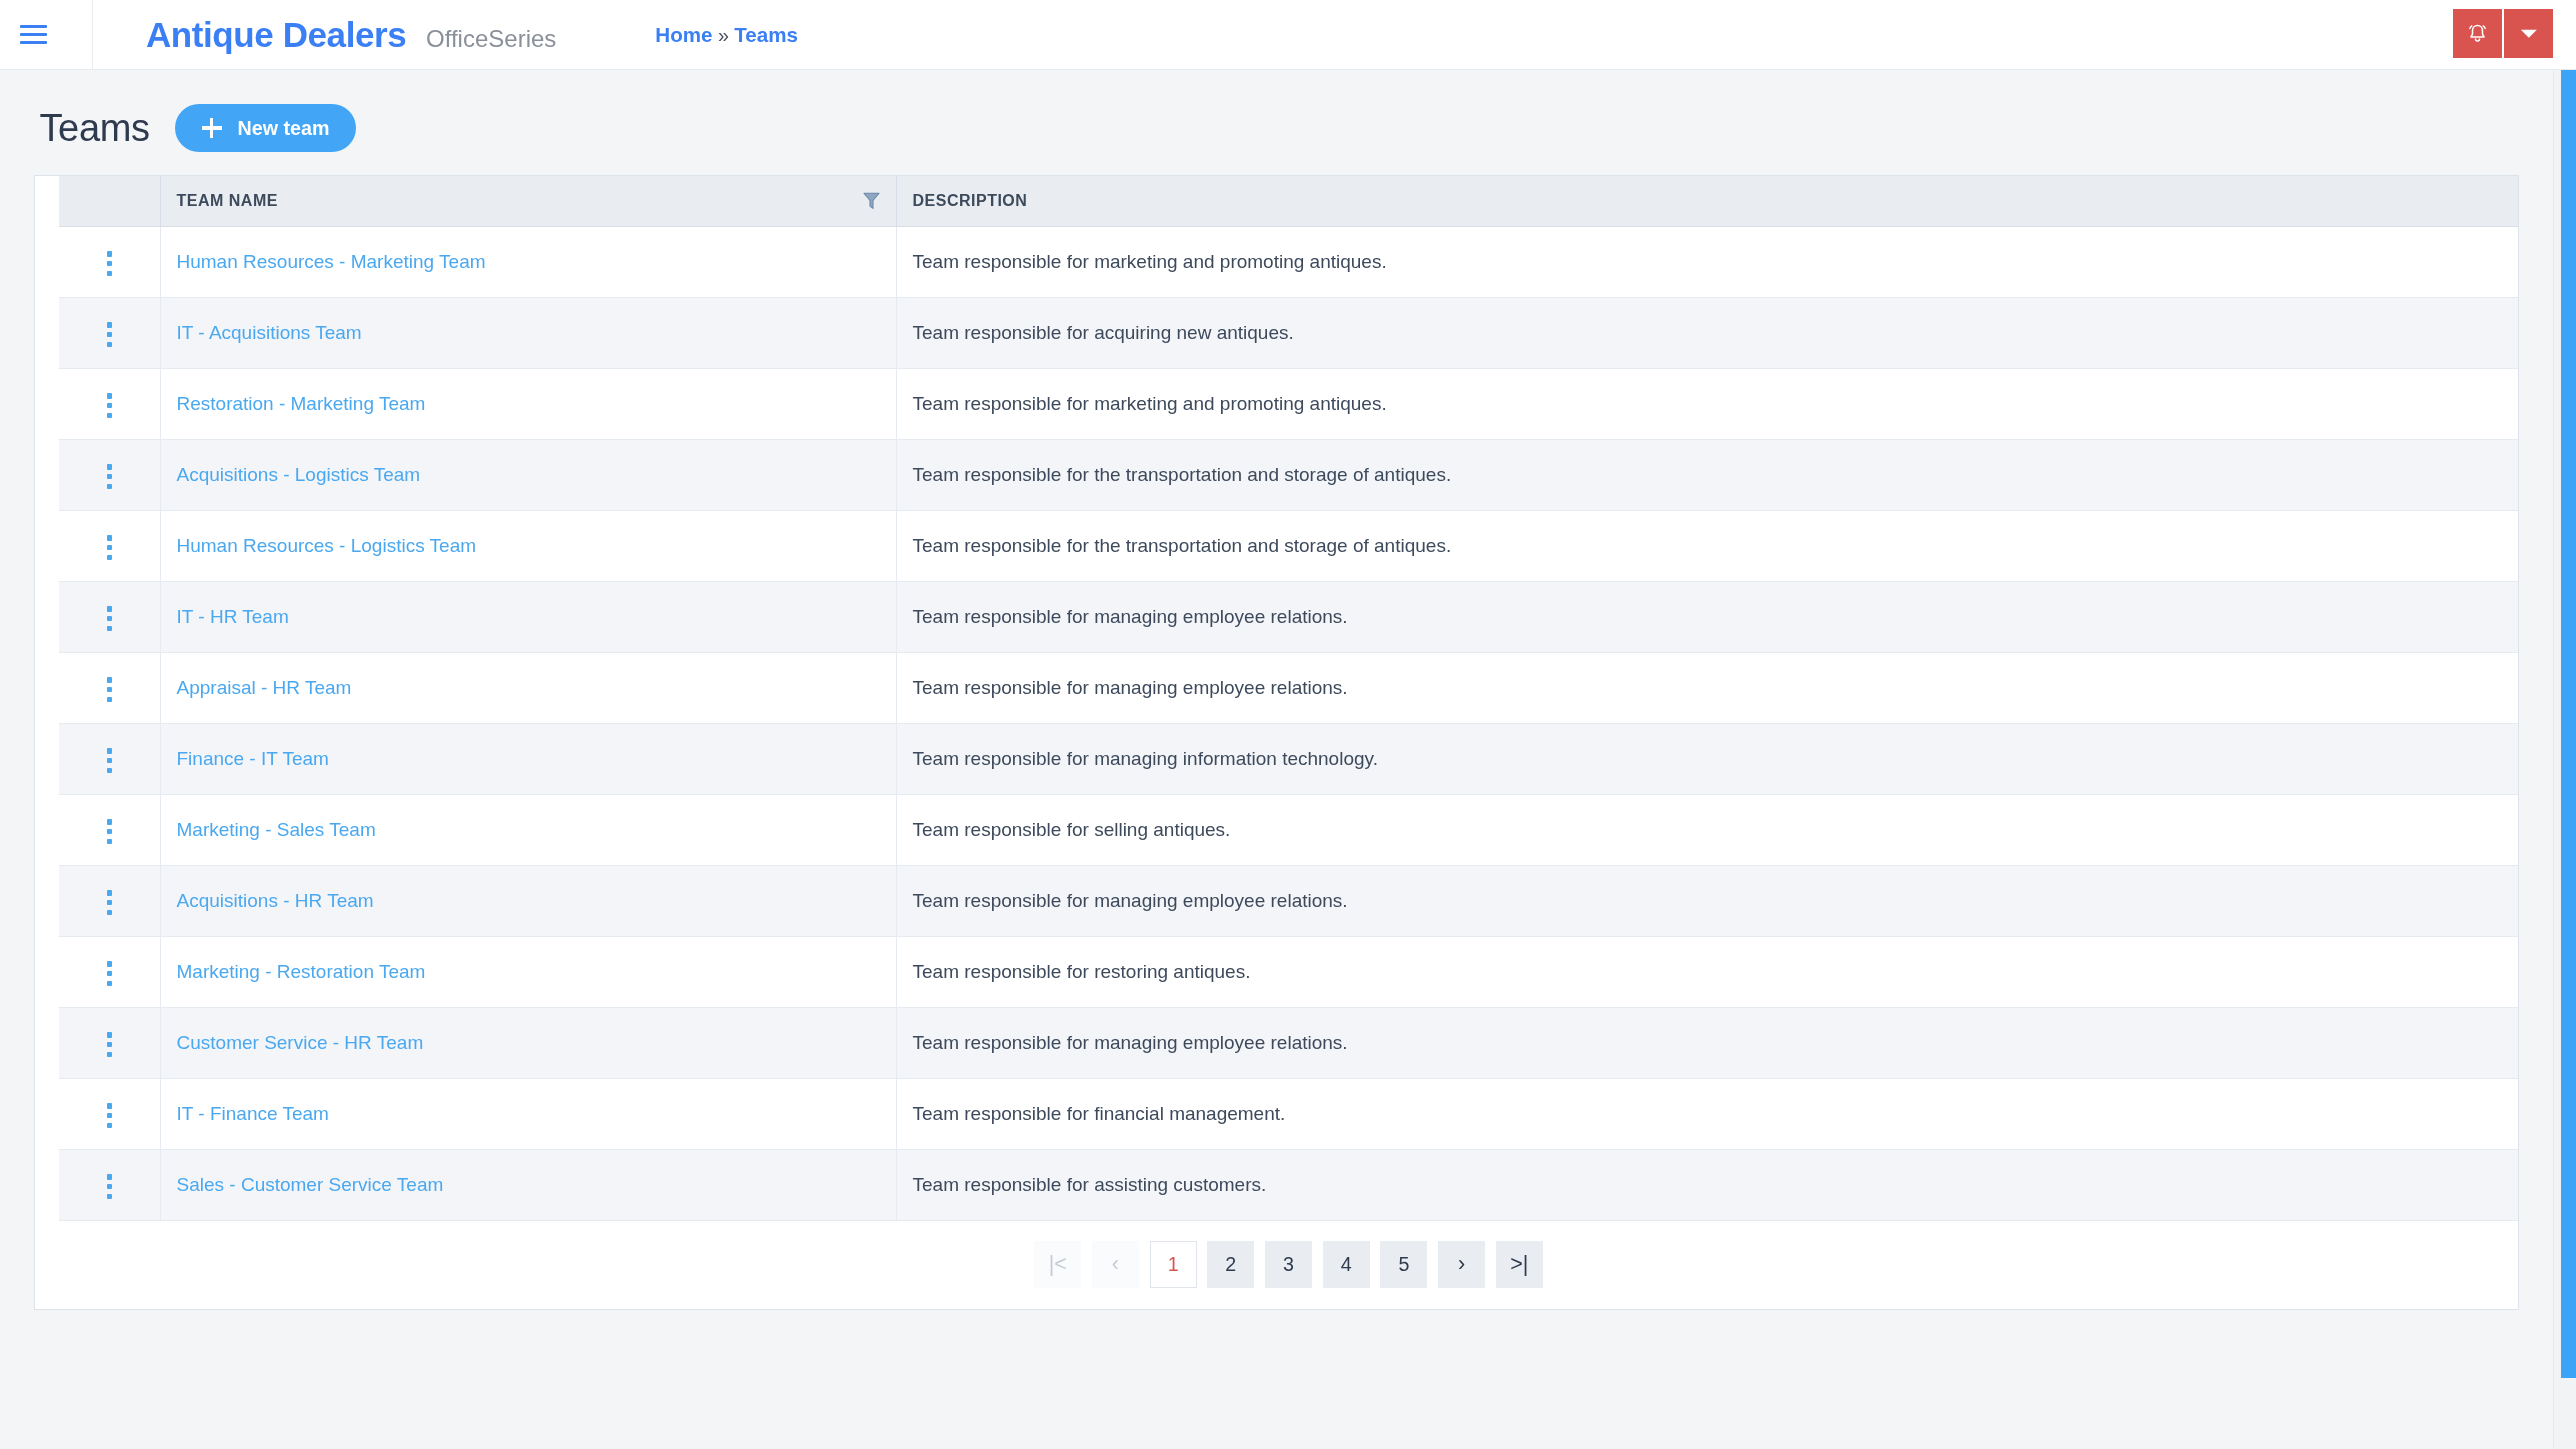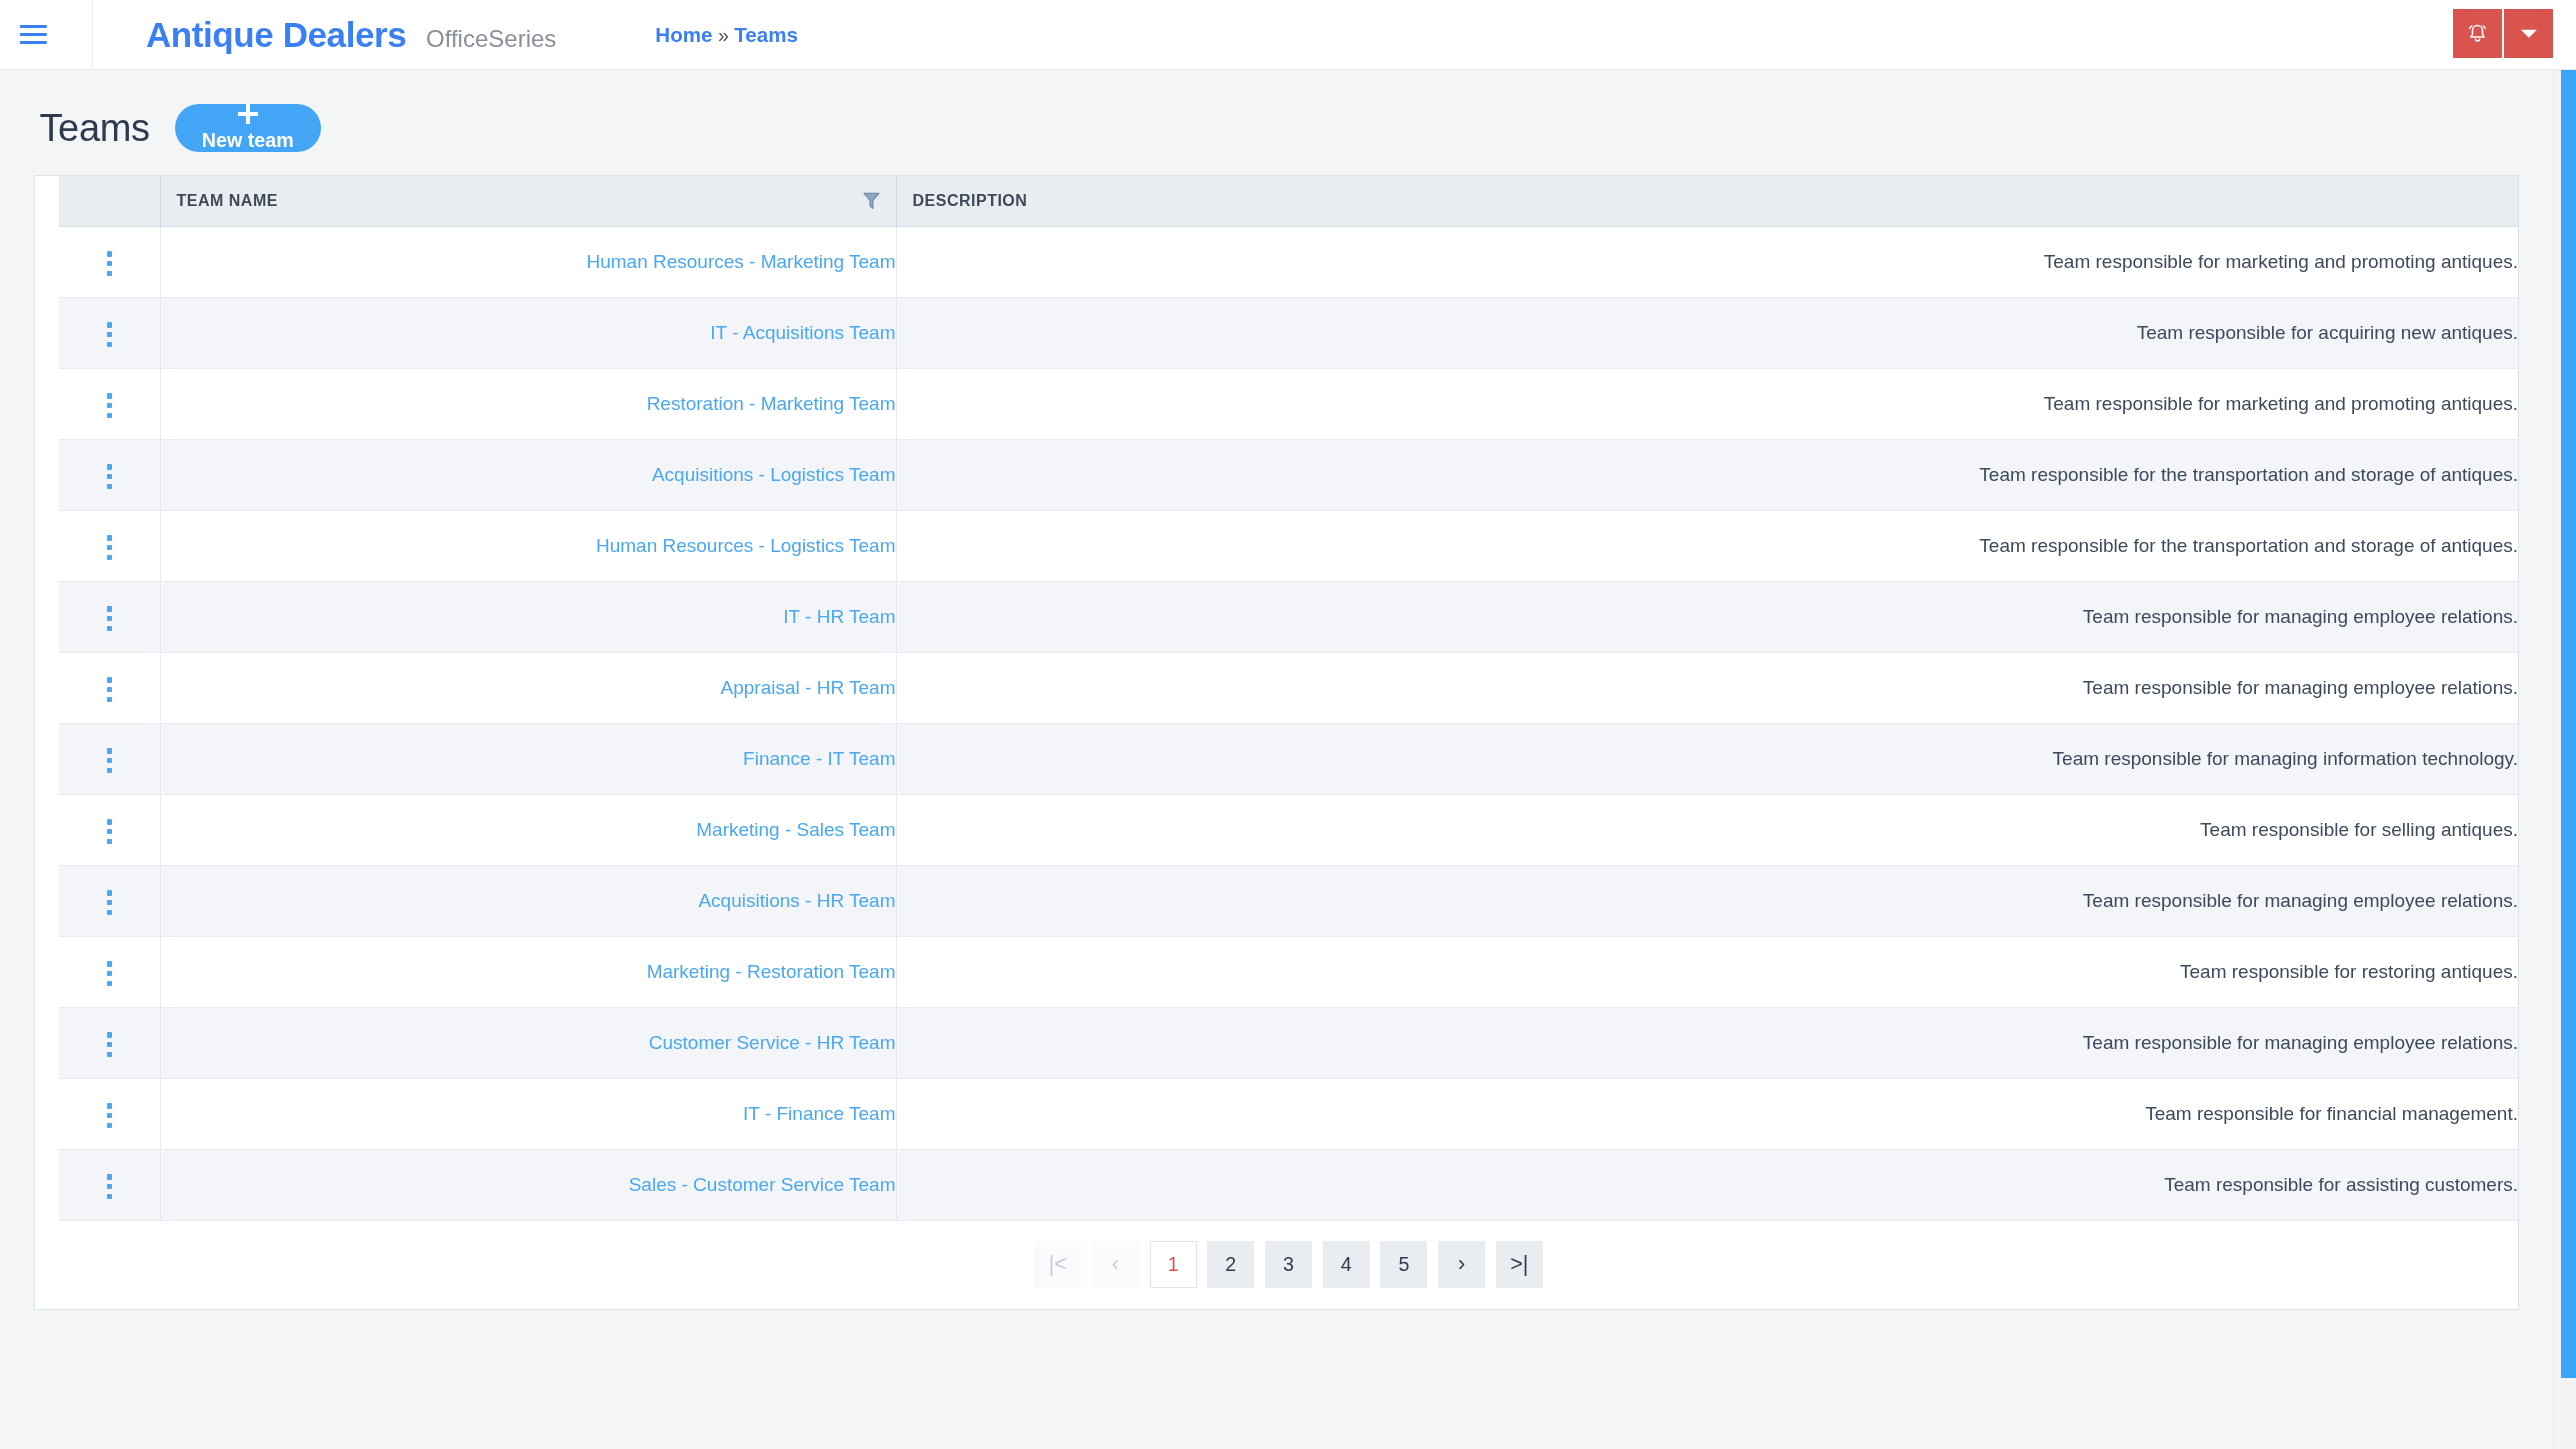--- a/index.html
+++ b/index.html
@@ -115,26 +115,25 @@
   .new-btn {
     margin-left: 25px;
     background: #42a5f5;
     color: #fff;
     border: none;
     border-radius: 27px;
     height: 48px;
     padding: 0 27px;
     display: flex;
     align-items: center;
-    gap: 22px;
+    gap: 16px;
     font-size: 19.7px;
     font-weight: bold;
     font-family: "Liberation Sans", sans-serif;
     cursor: pointer;
-    flex-direction: column;
   }
   .plus-icon {
     display: inline-block;
     position: relative;
     width: 19.7px;
     height: 19.7px;
   }
   .plus-icon::before, .plus-icon::after {
     content: "";
     position: absolute;
@@ -169,21 +168,20 @@
   .th-inner { display: flex; align-items: center; justify-content: space-between; padding-right: 16px; }
   .filter-icon { cursor: pointer; display: flex; align-items: center; }
 
   tbody td {
     height: 71px;
     font-size: 19px;
     color: #3d4a5c;
     padding: 0 0 0 16px;
     vertical-align: middle;
     border-bottom: 0.9px solid #e6ebf1;
-    text-align: right;
   }
   tbody tr:nth-child(even) { background: #f3f5f8; }
   tbody tr:nth-child(odd)  { background: #ffffff; }
   td.cell-menu {
     border-right: 0.9px solid #e6ebf1;
     padding: 0;
     text-align: center;
   }
   td.cell-name { border-right: 0.9px solid #e6ebf1; }
   .team-link {

